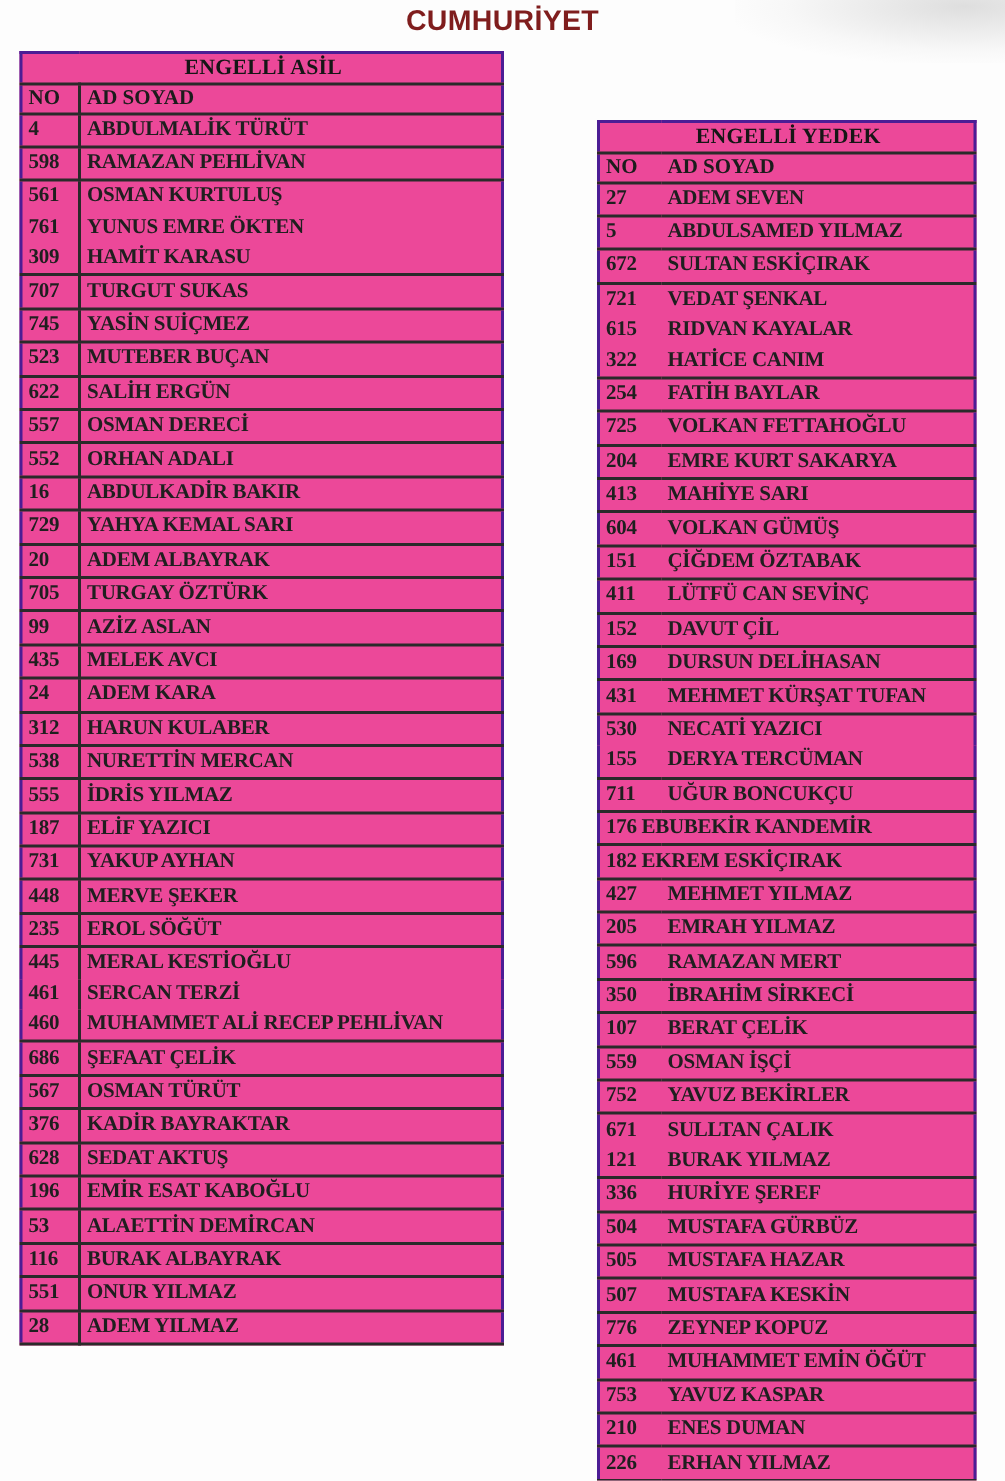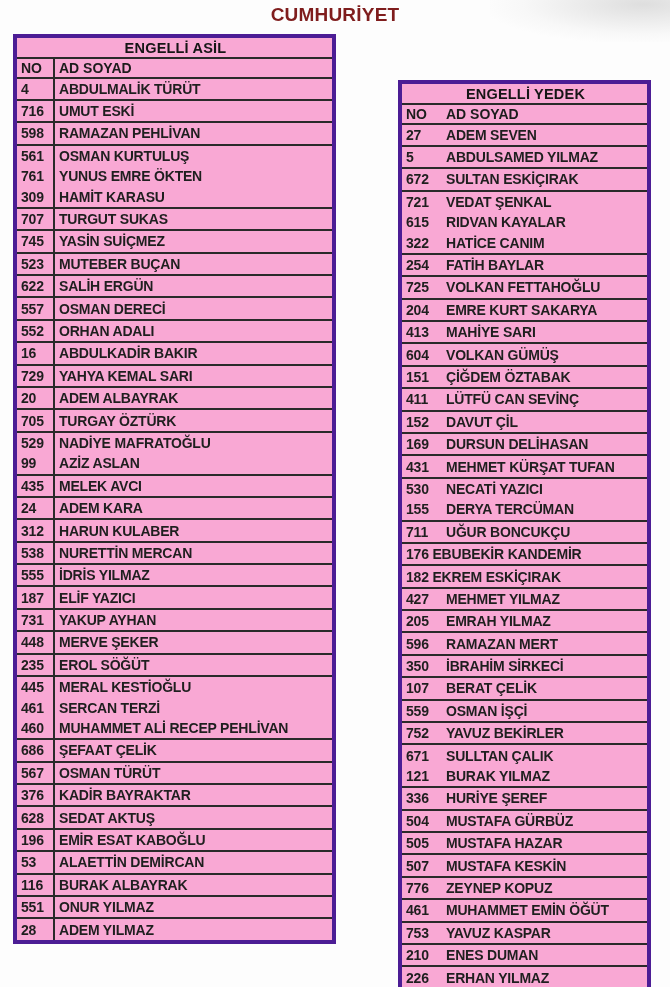--- a/index.html
+++ b/index.html
@@ -20,22 +20,23 @@
   .page-title {
     position:absolute; left:0; right:0; top:4px;
     text-align:center;
     font-size:19px; font-weight:bold; color:#7f1d1d;
     letter-spacing:0.2px;
   }
   table.roster {
     position:absolute;
     border-collapse:collapse;
     table-layout:fixed;
-    border:4px solid #4c1d95;
-    background:#f9a8d4;
+    border:2px solid #4c1d95;
+    background:#ec4899;
+    font-family:Liberation Serif, serif;
   }
   table.left-roster  { left:13px;  top:34px; width:323px; }
   table.right-roster { left:398px; top:36px; width:253px;margin-top:44px; }
 
   table.roster th, table.roster td {
     border-bottom:2px solid #2a2a2a;
     white-space:nowrap; overflow:hidden;
     font-weight:bold;
     vertical-align:middle;
     padding:0 2px 0 4px;
@@ -78,24 +79,20 @@
       <th class="no">NO</th>
       <th class="nm">AD SOYAD</th>
     </tr>
   </thead>
   <tbody>
       <tr>
         <td class="no">4</td>
         <td class="nm">ABDULMALİK TÜRÜT</td>
       </tr>
       <tr>
-        <td class="no">716</td>
-        <td class="nm">UMUT ESKİ</td>
-      </tr>
-      <tr>
         <td class="no">598</td>
         <td class="nm">RAMAZAN PEHLİVAN</td>
       </tr>
       <tr class="no-div">
         <td class="no">561</td>
         <td class="nm">OSMAN KURTULUŞ</td>
       </tr>
       <tr class="no-div">
         <td class="no">761</td>
         <td class="nm">YUNUS EMRE ÖKTEN</td>
@@ -136,24 +133,20 @@
         <td class="no">729</td>
         <td class="nm">YAHYA KEMAL SARI</td>
       </tr>
       <tr>
         <td class="no">20</td>
         <td class="nm">ADEM ALBAYRAK</td>
       </tr>
       <tr>
         <td class="no">705</td>
         <td class="nm">TURGAY ÖZTÜRK</td>
-      </tr>
-      <tr class="no-div">
-        <td class="no">529</td>
-        <td class="nm">NADİYE MAFRATOĞLU</td>
       </tr>
       <tr>
         <td class="no">99</td>
         <td class="nm">AZİZ ASLAN</td>
       </tr>
       <tr>
         <td class="no">435</td>
         <td class="nm">MELEK AVCI</td>
       </tr>
       <tr>

